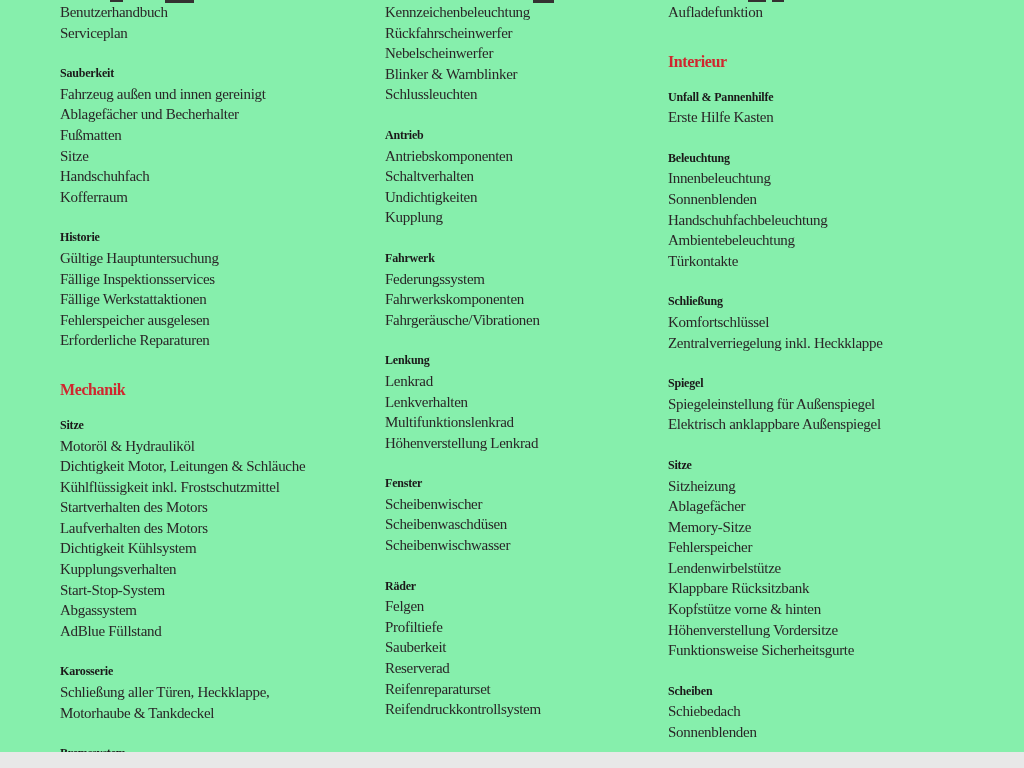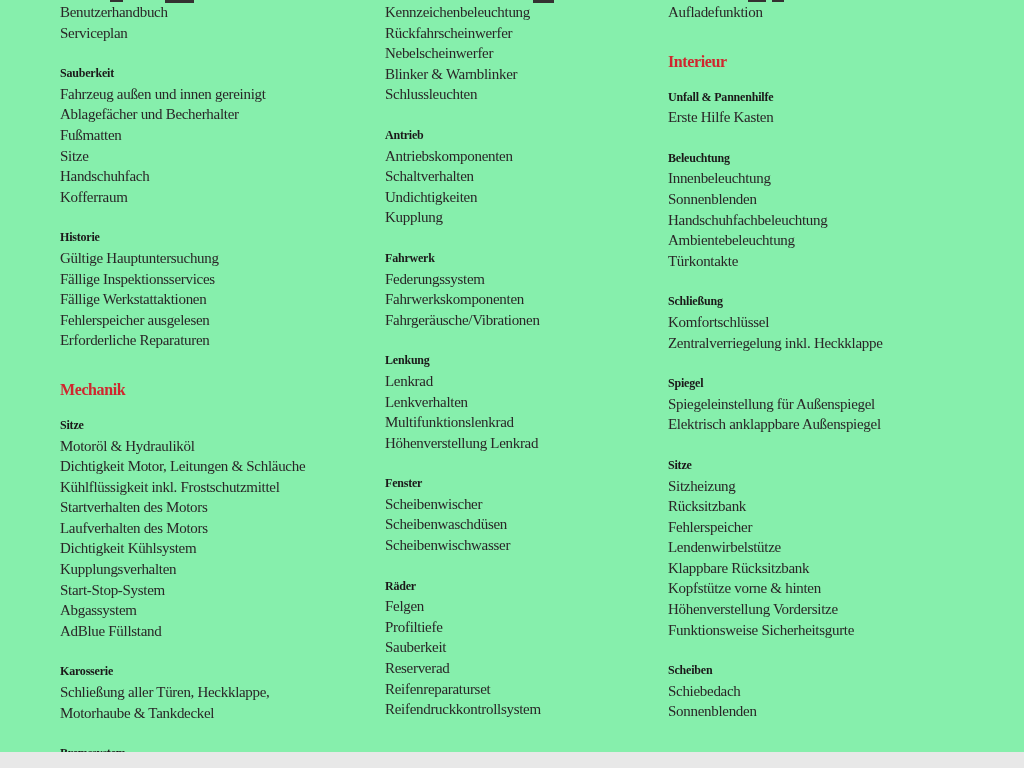--- a/index.html
+++ b/index.html
@@ -171,21 +171,22 @@
         <div class="item">Zentralverriegelung inkl. Heckklappe</div>
       </div>
       <div class="section">
         <div class="sub-title">Spiegel</div>
         <div class="item">Spiegeleinstellung für Außenspiegel</div>
         <div class="item">Elektrisch anklappbare Außenspiegel</div>
       </div>
       <div class="section">
         <div class="sub-title">Sitze</div>
         <div class="item">Sitzheizung</div>
-        <div class="item">Rücksitzbank</div>
+        <div class="item">Ablagefächer</div>
+        <div class="item">Memory-Sitze</div>
         <div class="item">Fehlerspeicher</div>
         <div class="item">Lendenwirbelstütze</div>
         <div class="item">Klappbare Rücksitzbank</div>
         <div class="item">Kopfstütze vorne &amp; hinten</div>
         <div class="item">Höhenverstellung Vordersitze</div>
         <div class="item">Funktionsweise Sicherheitsgurte</div>
       </div>
       <div class="section">
         <div class="sub-title">Scheiben</div>
         <div class="item">Schiebedach</div>

